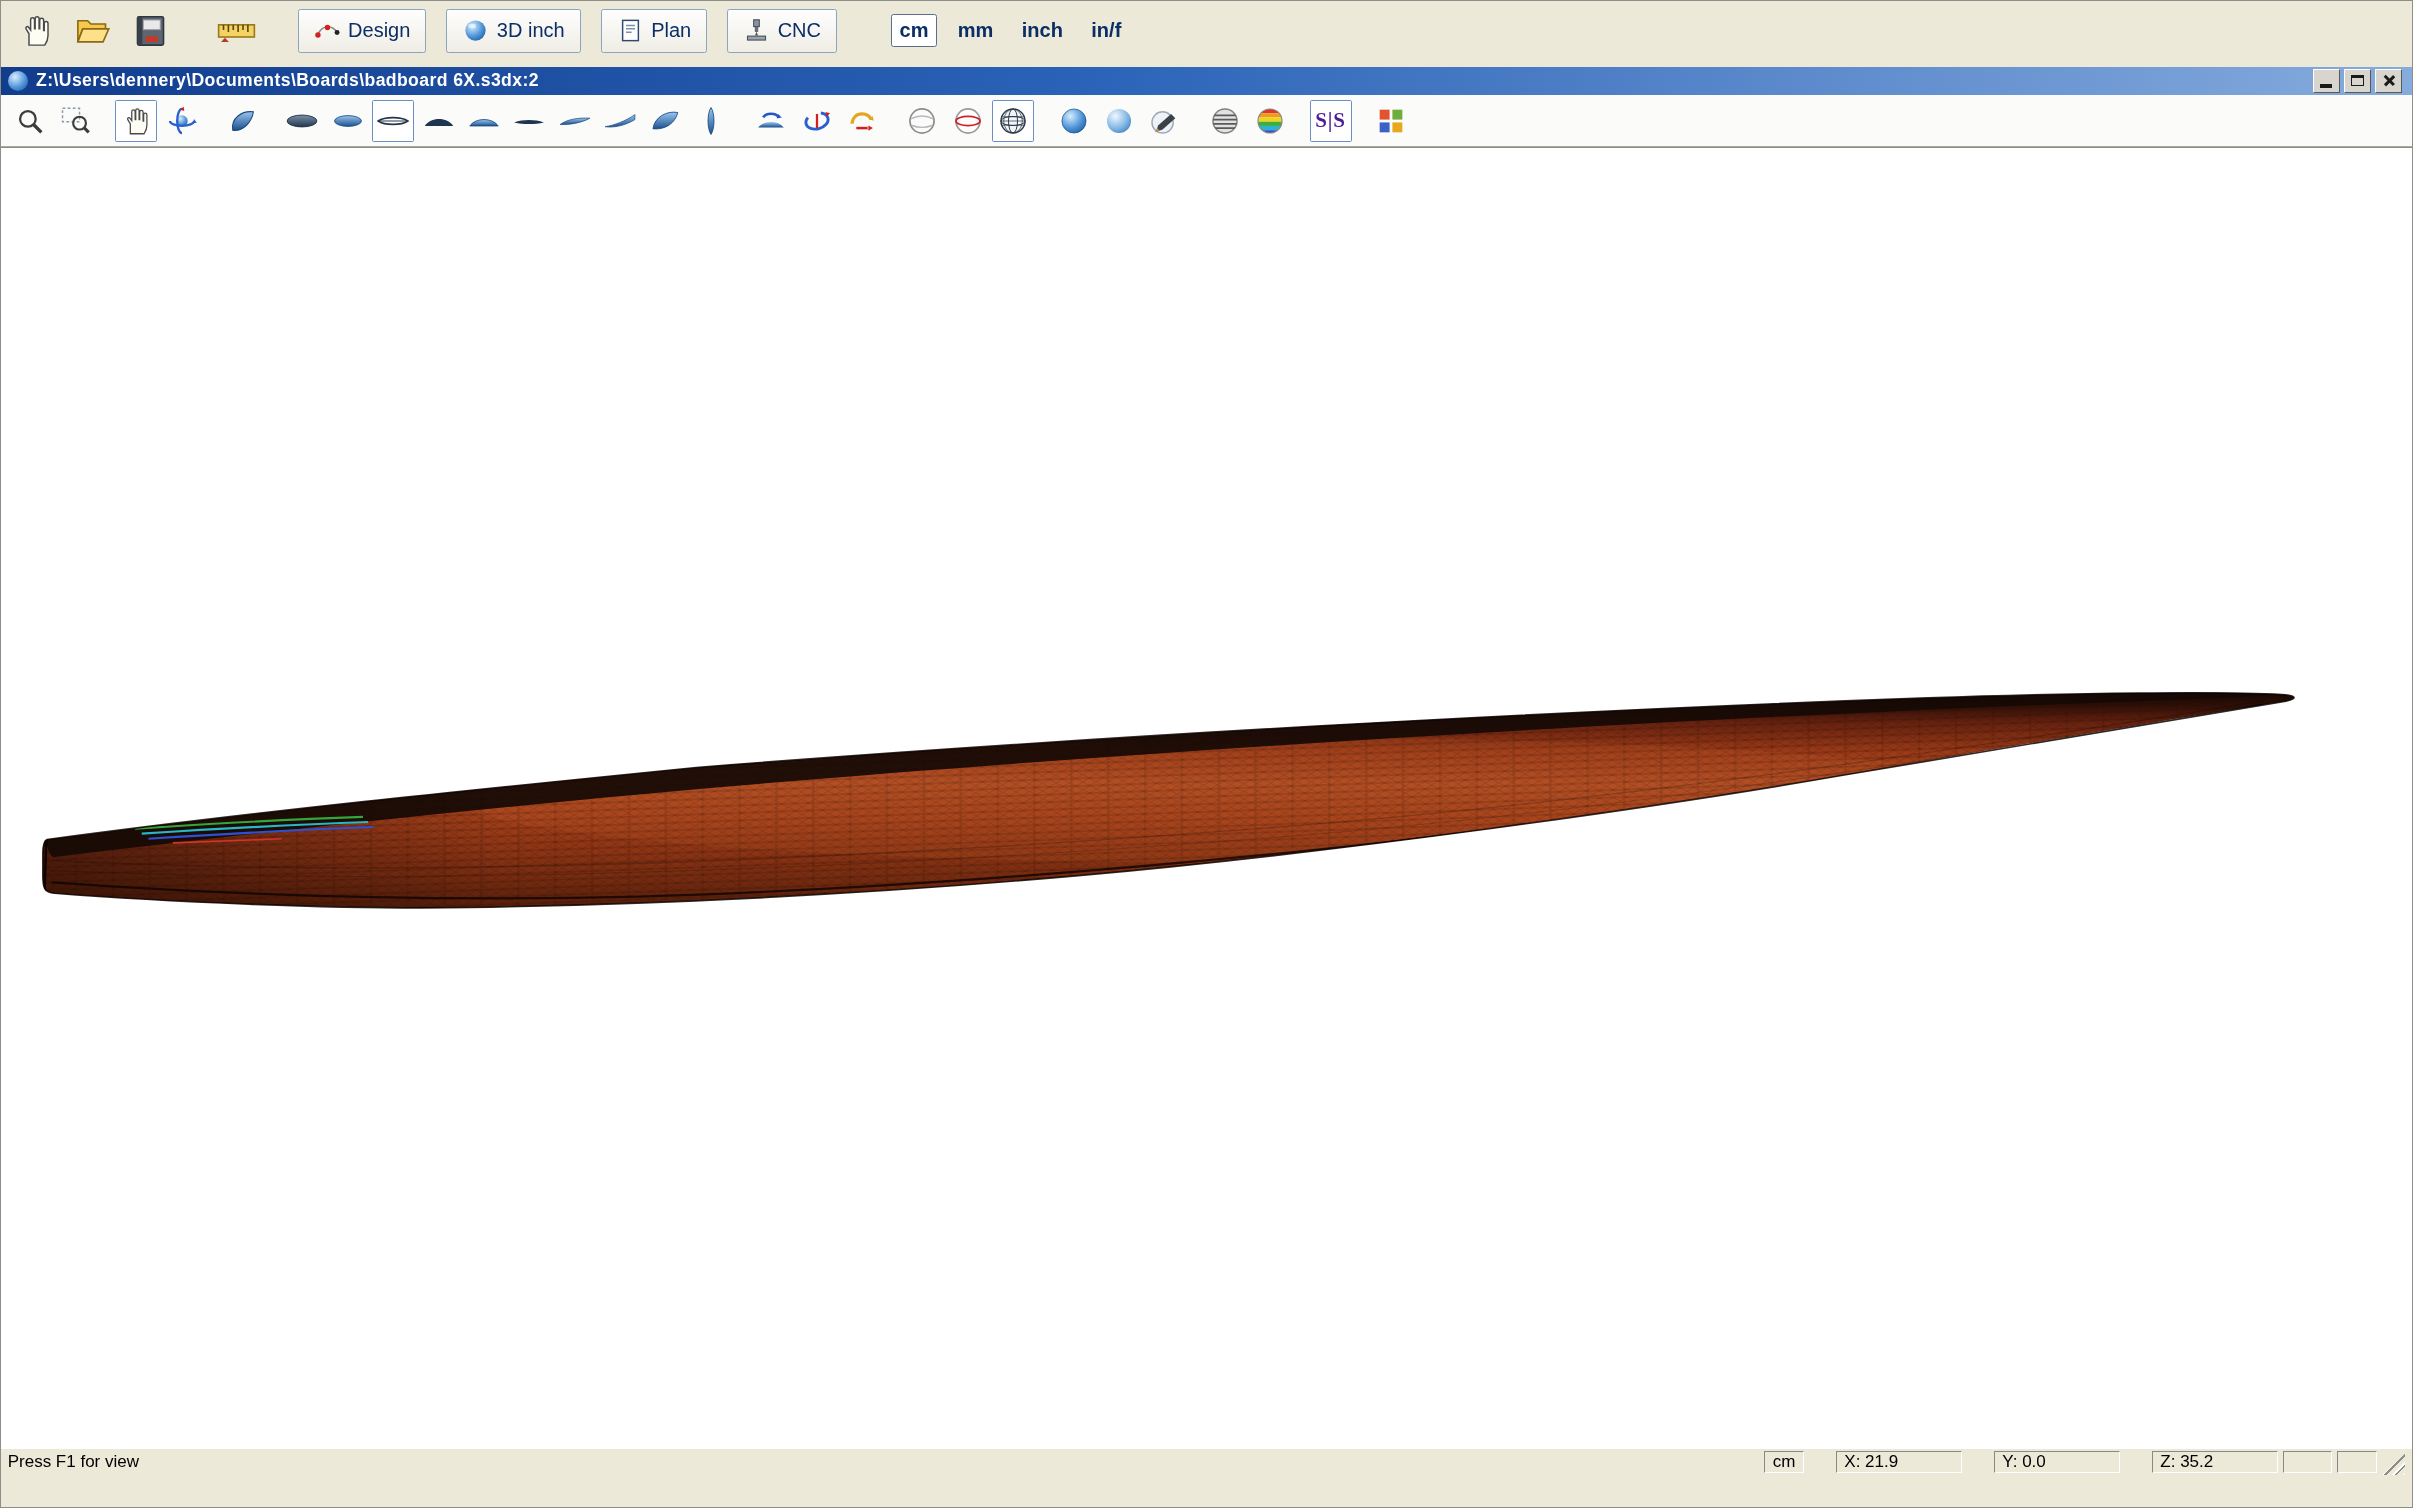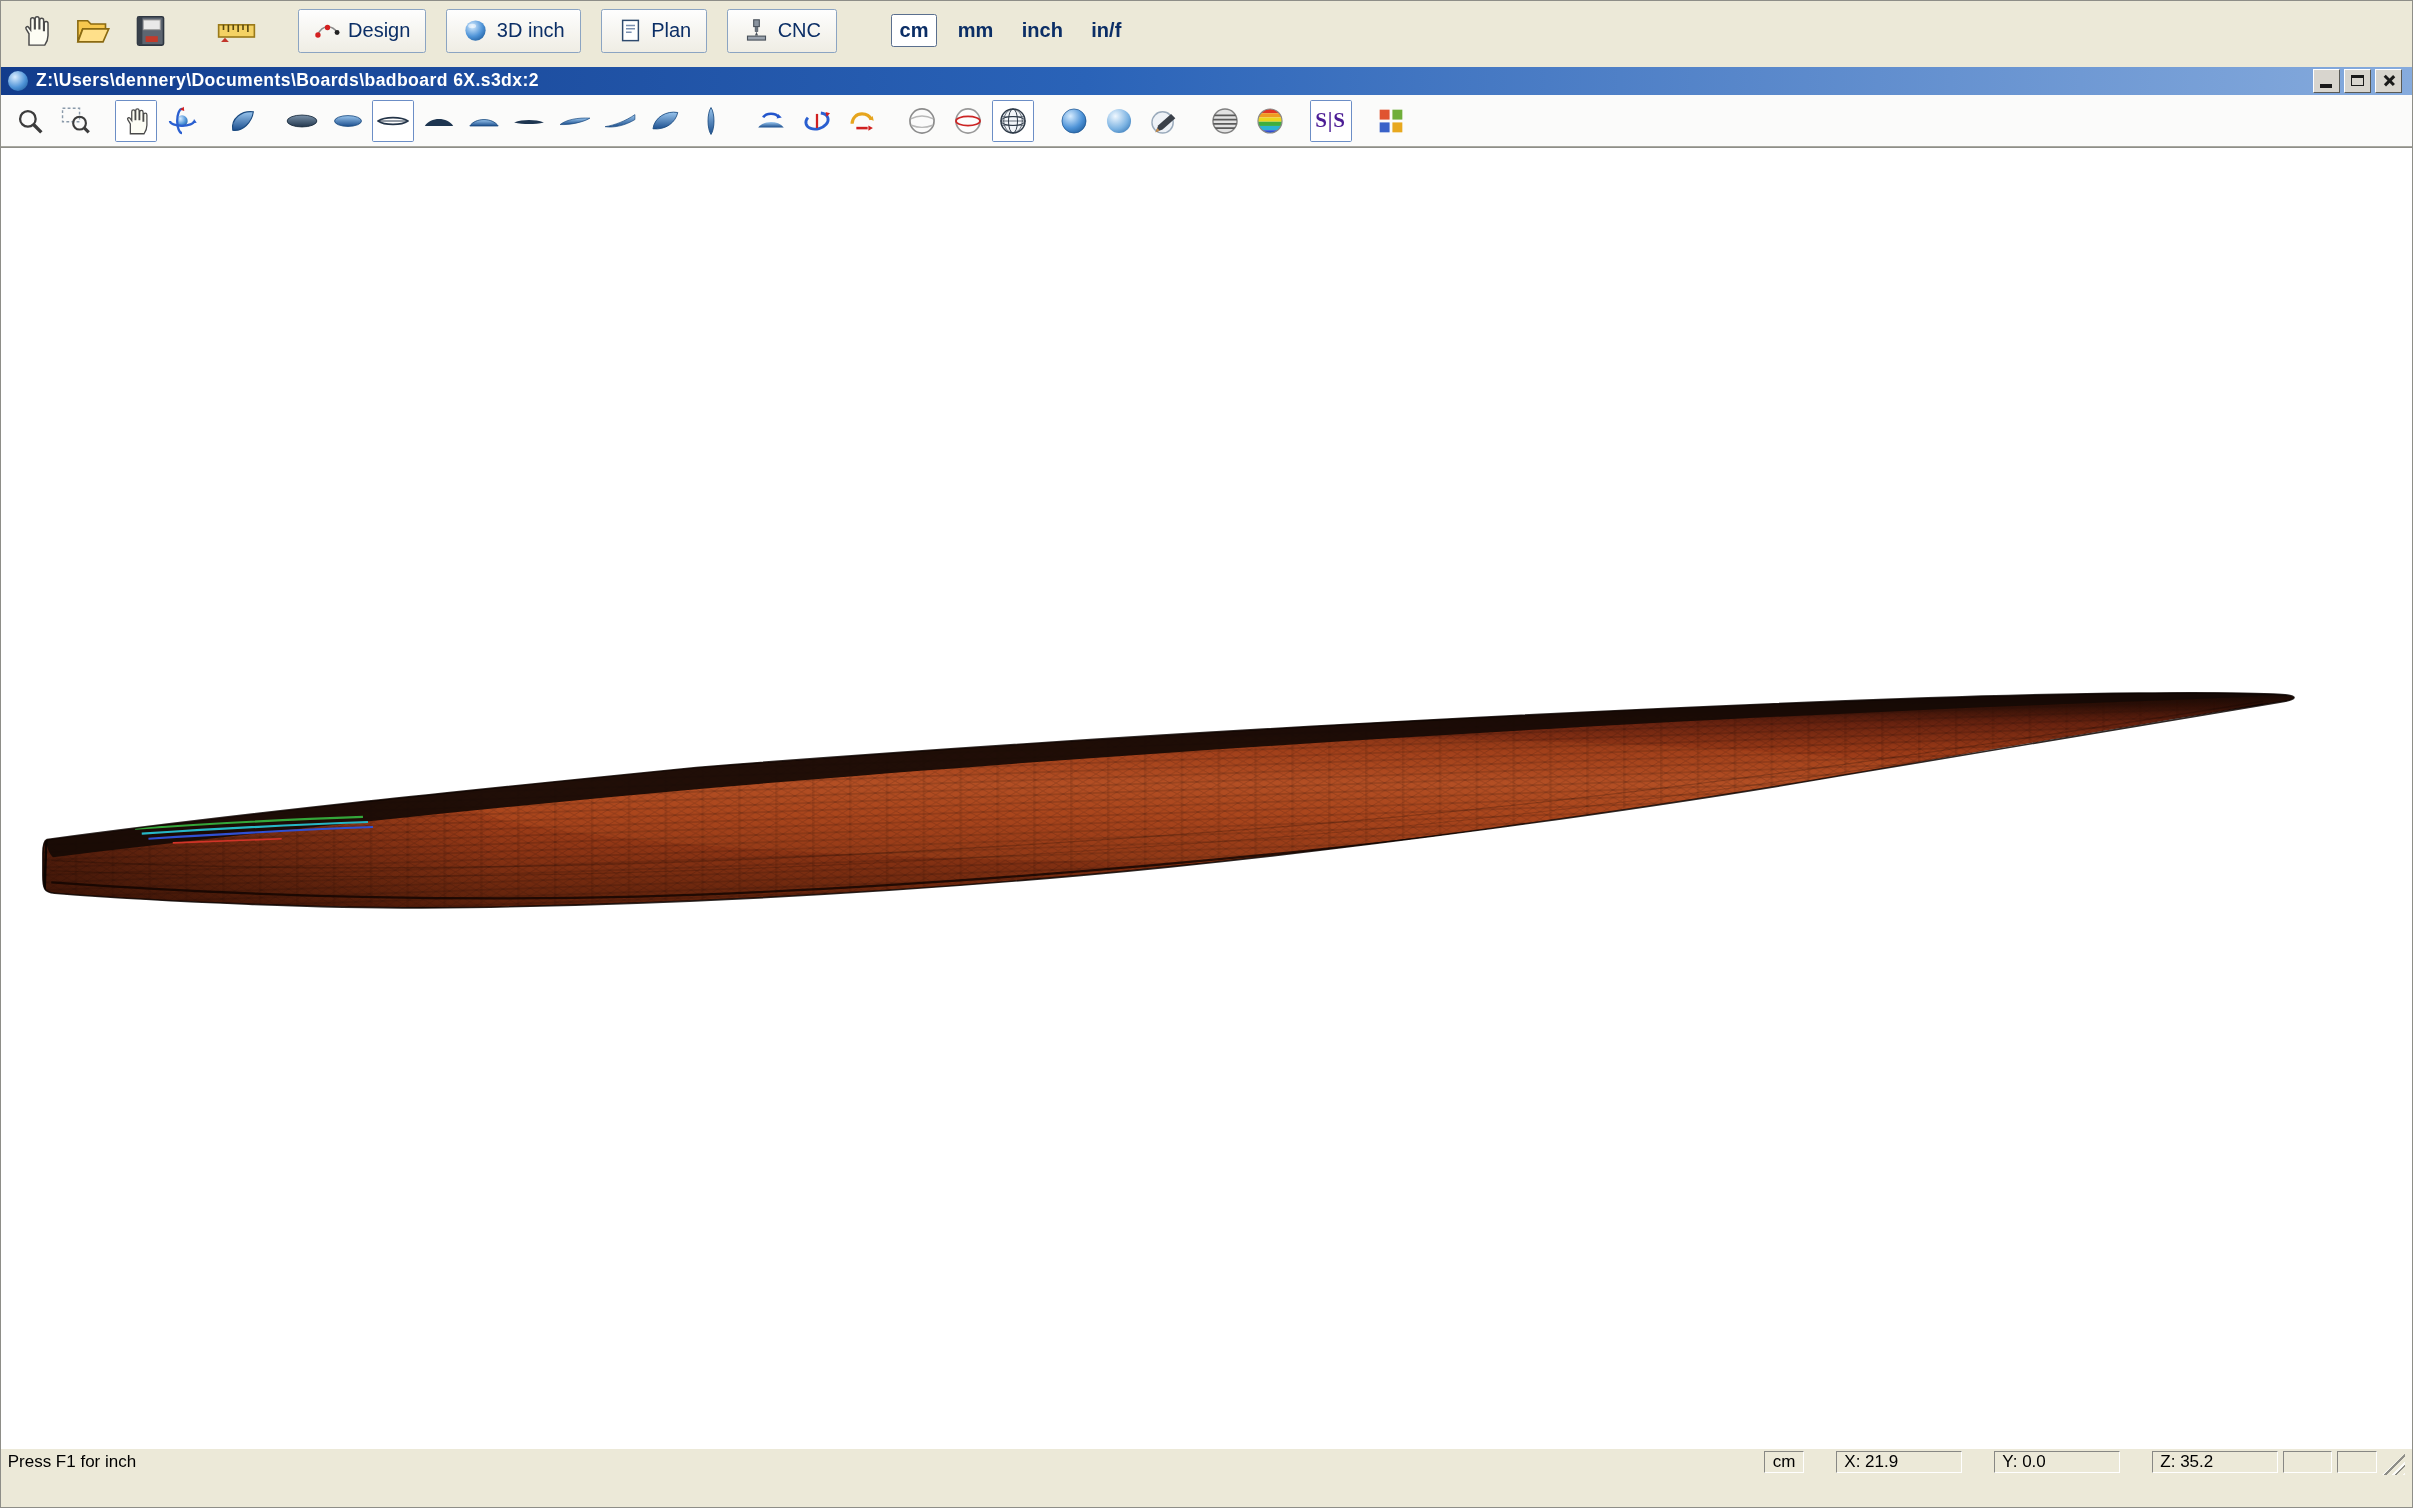--- a/index.html
+++ b/index.html
@@ -435,21 +435,21 @@
         <path d="M 176 824 C 270 818 362 813 444 810" stroke="#3050d2" stroke-width="2.6" fill="none"></path>
         <path d="M 205 829 L 335 824" stroke="#d23428" stroke-width="2" fill="none"></path>
         <path d="M 54 826 L 52 887" stroke="rgba(8,3,1,0.9)" stroke-width="3" fill="none"></path>
       </g>
 
       <use href="#bpath" fill="none" stroke="rgba(12,4,1,0.85)" stroke-width="2"></use>
     </svg>
   </div>
 
   <div class="statusbar">
-    <span>Press F1 for inch</span>
+    <span>Press F1 for view</span>
     <div class="flex1"></div>
     <div class="sb-box">cm</div>
     <div class="sb-box sb-wide">X: 21.9</div>
     <div class="sb-box sb-wide">Y: 0.0</div>
     <div class="sb-box sb-wide">Z: 35.2</div>
     <div class="sb-box sb-sm1"></div>
     <div class="sb-box sb-sm2"></div>
     <div class="sb-grip"></div>
   </div>
 

